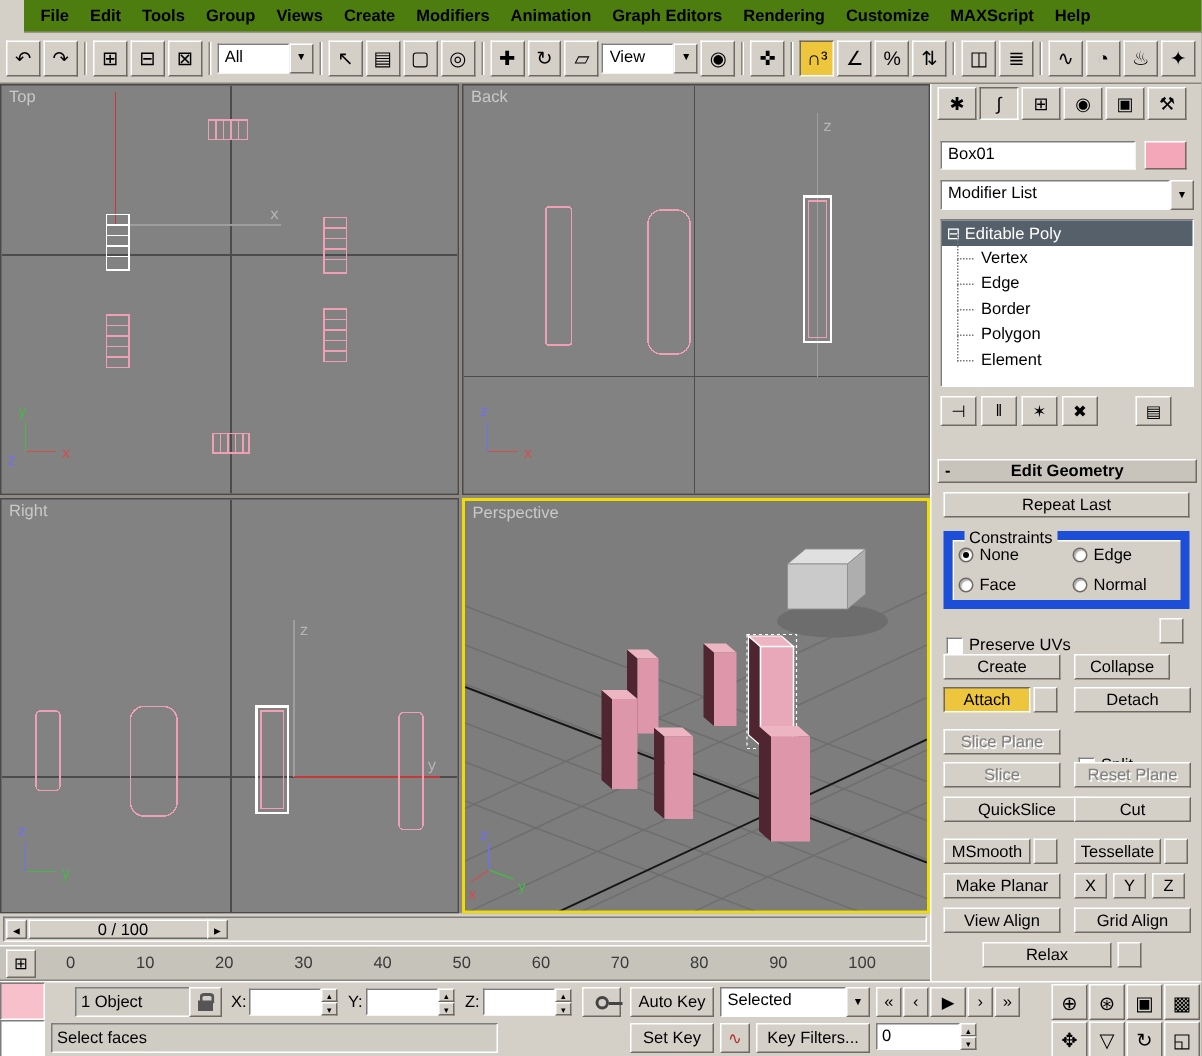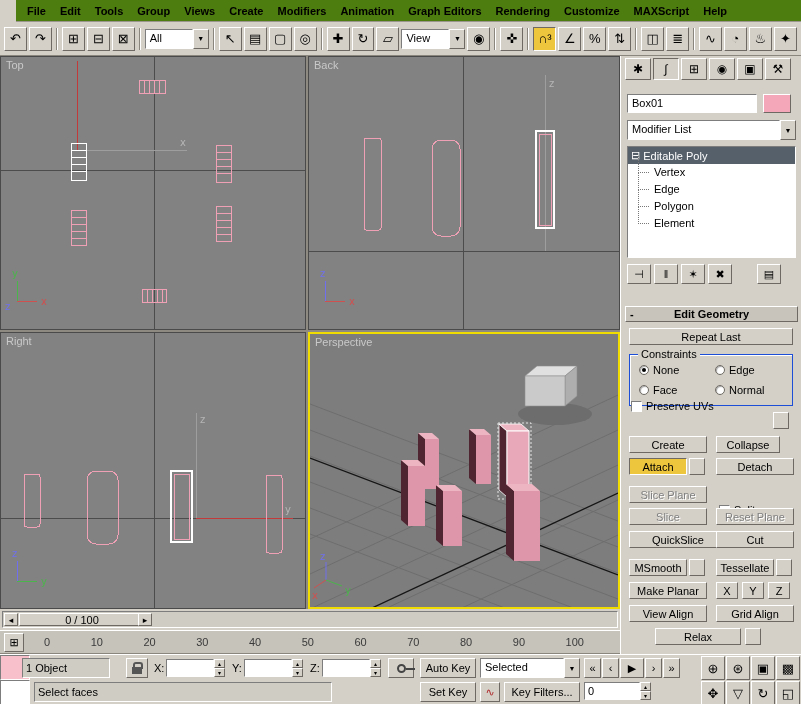--- a/index.html
+++ b/index.html
@@ -48,21 +48,21 @@
   .stack-item { position:relative; height:17px; line-height:17px; padding-left:26px; color:#000; }
   .stack-item::before { content:""; position:absolute; left:10px; top:-8px; height:17px; border-left:1px dotted #777; }
   .stack-item::after { content:""; position:absolute; left:10px; top:8px; width:11px; border-top:1px dotted #777; }
   .mini-btn { width:24px; height:20px; font-size:11px; }
   .rollout-hdr { position:absolute; left:4px; width:173px; height:16px; background:#c8c4bc;
                  border:1px solid; border-color:#ffffff #6e6a63 #6e6a63 #ffffff;
                  display:flex; align-items:center; justify-content:center; font-weight:bold; }
   .rollout-minus { position:absolute; left:4px; font-weight:bold; }
   .pbtn { height:17px; font-size:11px; }
   .sq-btn { width:16px; height:17px; }
-  .groupbox { position:absolute; border:1px solid #1d4ed8; box-shadow:1px 1px 0 #ffffff inset; }
+  .groupbox { position:absolute; border:6px solid #1d4ed8; box-shadow:1px 1px 0 #ffffff inset; }
   .gb-title { position:absolute; top:-7px; left:8px; background:#d4d0c8; padding:0 3px; }
   .radio { width:10px; height:10px; border-radius:50%; background:#ffffff; border:1px solid #6e6a63;
            box-shadow:inset 1px 1px 1px rgba(0,0,0,0.35); display:inline-block; }
   .radio.sel::after { content:""; display:block; width:4px; height:4px; margin:2px; border-radius:50%; background:#000; }
   .cb { width:11px; height:11px; background:#ffffff; border:1px solid; border-color:#7d7d7d #ffffff #ffffff #7d7d7d; display:inline-block; }
   .ctl-row { position:absolute; display:flex; align-items:center; gap:4px; }
 
   
   #timeline { position:absolute; left:0; top:609px; width:620px; height:21px; background:#d4d0c8; padding:2px; }
   #tl-track { position:absolute; left:2px; top:2px; width:616px; height:17px; }
@@ -413,20 +413,21 @@
       <span class="btn dd-btn outset">▼</span>
     </div>
 
     <div class="stack-box wsunk">
       <div class="stack-root">
         <span>⊟</span>
         <span>Editable Poly</span>
       </div>
       <div class="stack-item">Vertex</div>
       <div class="stack-item">Edge</div>
+      <div class="stack-item">Border</div>
       <div class="stack-item">Polygon</div>
       <div class="stack-item">Element</div>
     </div>
 
     <div class="abs" style="left:6px;top:208px;display:flex;gap:3px;width:169px;">
       <div class="btn mini-btn outset">
           <span>⊣</span>
         </div>
       <div class="btn mini-btn outset">
           <span>‖</span>
@@ -462,21 +463,21 @@
     </div>
     <div class="ctl-row" style="left:18px;top:328px;">
       <span class="radio"></span>
       <span>Face</span>
     </div>
     <div class="ctl-row" style="left:94px;top:328px;">
       <span class="radio"></span>
       <span>Normal</span>
     </div>
 
-    <div class="ctl-row" style="left:10px;top:344px;">
+    <div class="ctl-row" style="left:10px;top:368px;">
       <span class="cb"></span>
       <span>Preserve UVs</span>
     </div>
     <div class="btn sq-btn outset abs" style="left:152px;top:356px;"></div>
 
     <div class="btn pbtn outset abs" style="left:8px;top:380px;width:78px;">Create</div>
     <div class="btn pbtn outset abs" style="left:95px;top:380px;width:64px;">Collapse</div>
 
     <div class="btn pbtn outset pressed yellow abs" style="left:8px;top:402px;width:58px;">Attach</div>
     <div class="btn sq-btn outset abs" style="left:68px;top:402px;"></div>
@@ -535,21 +536,21 @@
       <span>80</span>
       <span>90</span>
       <span>100</span>
     </div>
   </div>
 
   <div id="statusbar">
     <div class="abs wsunk" style="left:0;top:0;width:30px;height:25px;background:#f7c0ca;"></div>
     <div class="abs wsunk" style="left:0;top:25px;width:30px;height:25px;"></div>
 
-    <div class="abs inset field" style="left:22px;top:3px;width:88px;height:20px;">1 Object</div>
+    <div class="abs inset field" style="left:50px;top:3px;width:88px;height:20px;">1 Object</div>
     <div class="btn outset abs" style="left:126px;top:3px;width:22px;height:20px;">
         <span class="lock-icon"></span>
       </div>
 
     <span class="abs" style="left:154px;top:7px;">X:</span>
     <div class="abs wsunk" style="left:166px;top:4px;width:48px;height:18px;"></div>
     <div class="abs spin-col" style="left:214px;top:4px;">
       <span class="btn outset">▴</span>
       <span class="btn outset">▾</span>
     </div>

